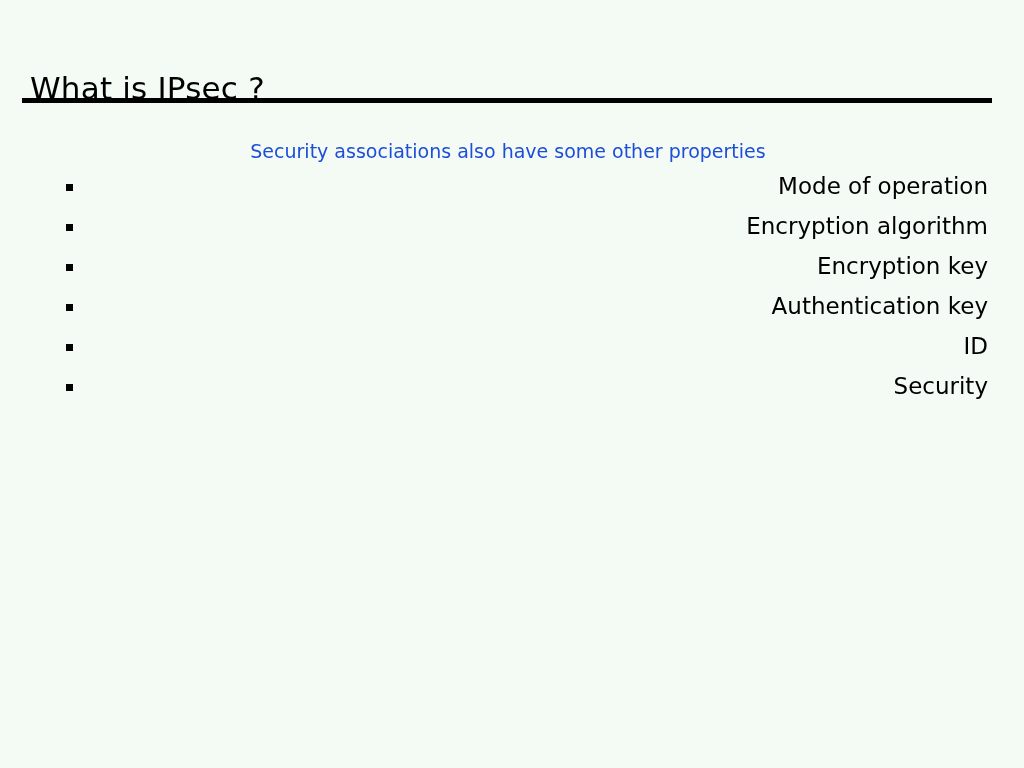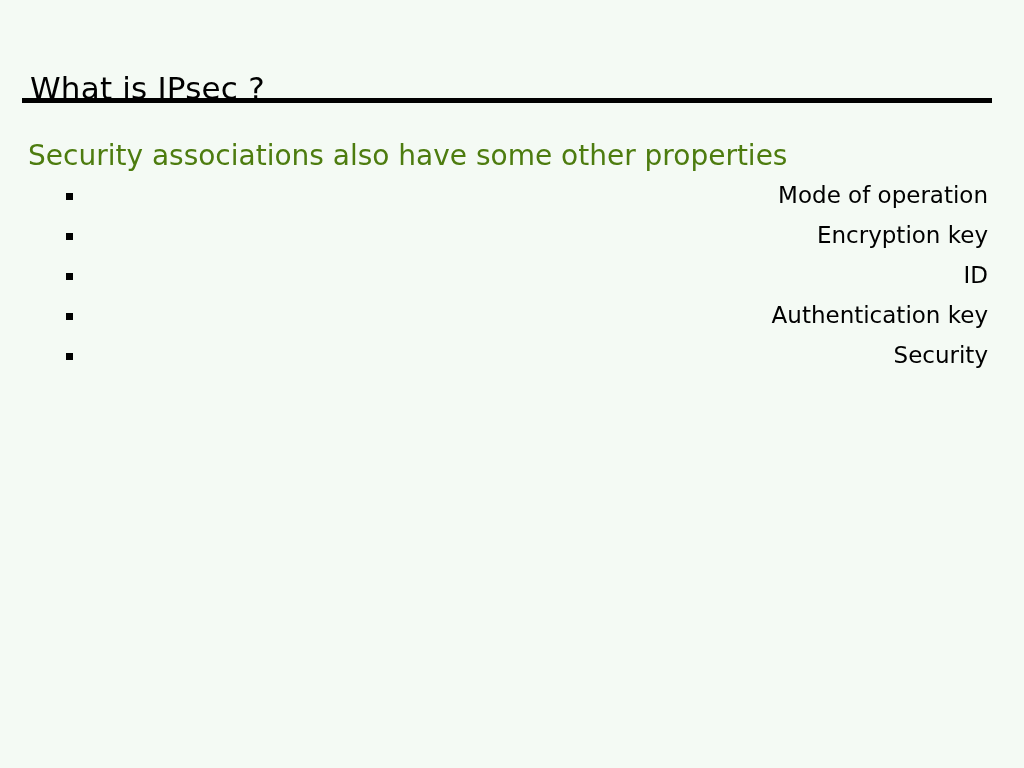--- a/index.html
+++ b/index.html
@@ -38,24 +38,25 @@
     height: 5px;
     background: #000000;
   }
   .body-block {
     position: absolute;
     left: 28px;
     top: 142px;
     width: 960px;
   }
   .lead-line {
-    font-size: 28px;
+    font-size: 19px;
     line-height: 1.0;
-    color: #4d7c0f;
+    color: #1d4ed8;
     margin: 0 0 14px 0;
+    text-align: center;
   }
   .bullet-list {
     list-style: none;
     margin: 0;
     padding: 0 0 0 36px;
   }
   .bullet-item {
     position: relative;
     font-size: 23px;
     line-height: 1.0;
@@ -86,32 +87,36 @@
 
     <p class="lead-line">Security associations also have some other properties</p>
 
     <ul class="bullet-list">
       <li class="bullet-item">
         <span class="bullet-marker"></span>
         <span>Mode of operation</span>
       </li>
       <li class="bullet-item">
         <span class="bullet-marker"></span>
+        <span>Encryption algorithm</span>
+      </li>
+      <li class="bullet-item">
+        <span class="bullet-marker"></span>
       </li>
       <li class="bullet-item">
         <span class="bullet-marker"></span>
         <span>Encryption key</span>
       </li>
       <li class="bullet-item">
         <span class="bullet-marker"></span>
-        <span>ID</span>
+        <span>Authentication key</span>
       </li>
       <li class="bullet-item">
         <span class="bullet-marker"></span>
-        <span>Authentication key</span>
+        <span>ID</span>
       </li>
       <li class="bullet-item">
         <span class="bullet-marker"></span>
         <span>Security</span>
       </li>
     </ul>
 
   </div>
 </div>
 

